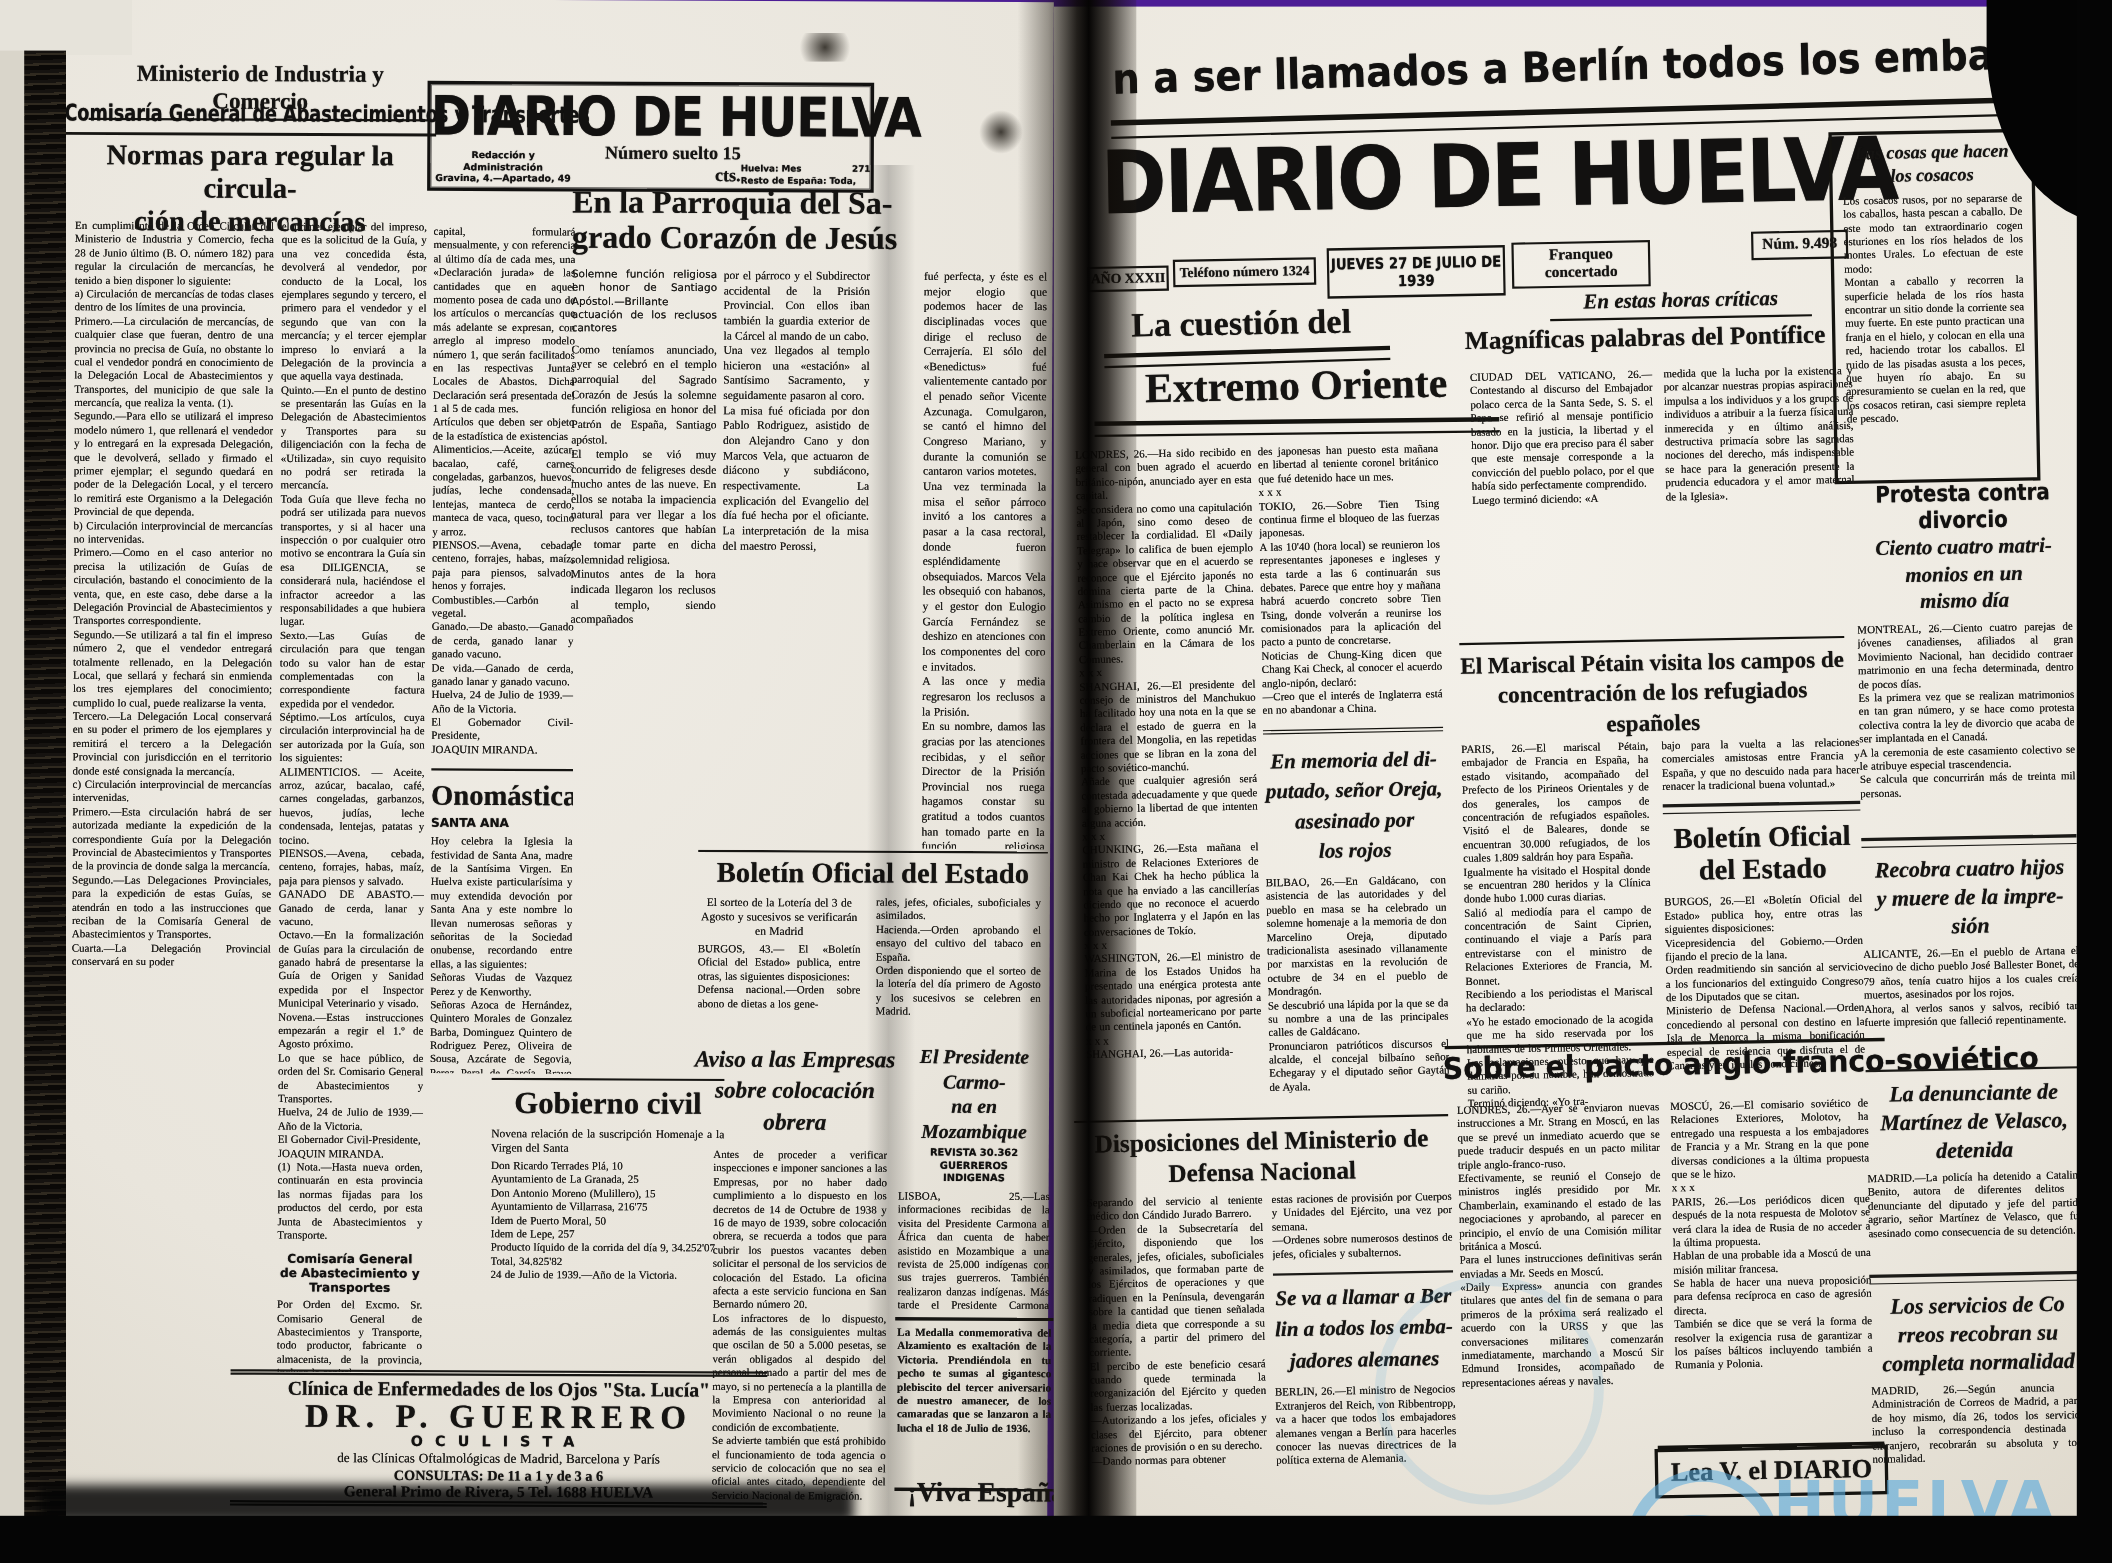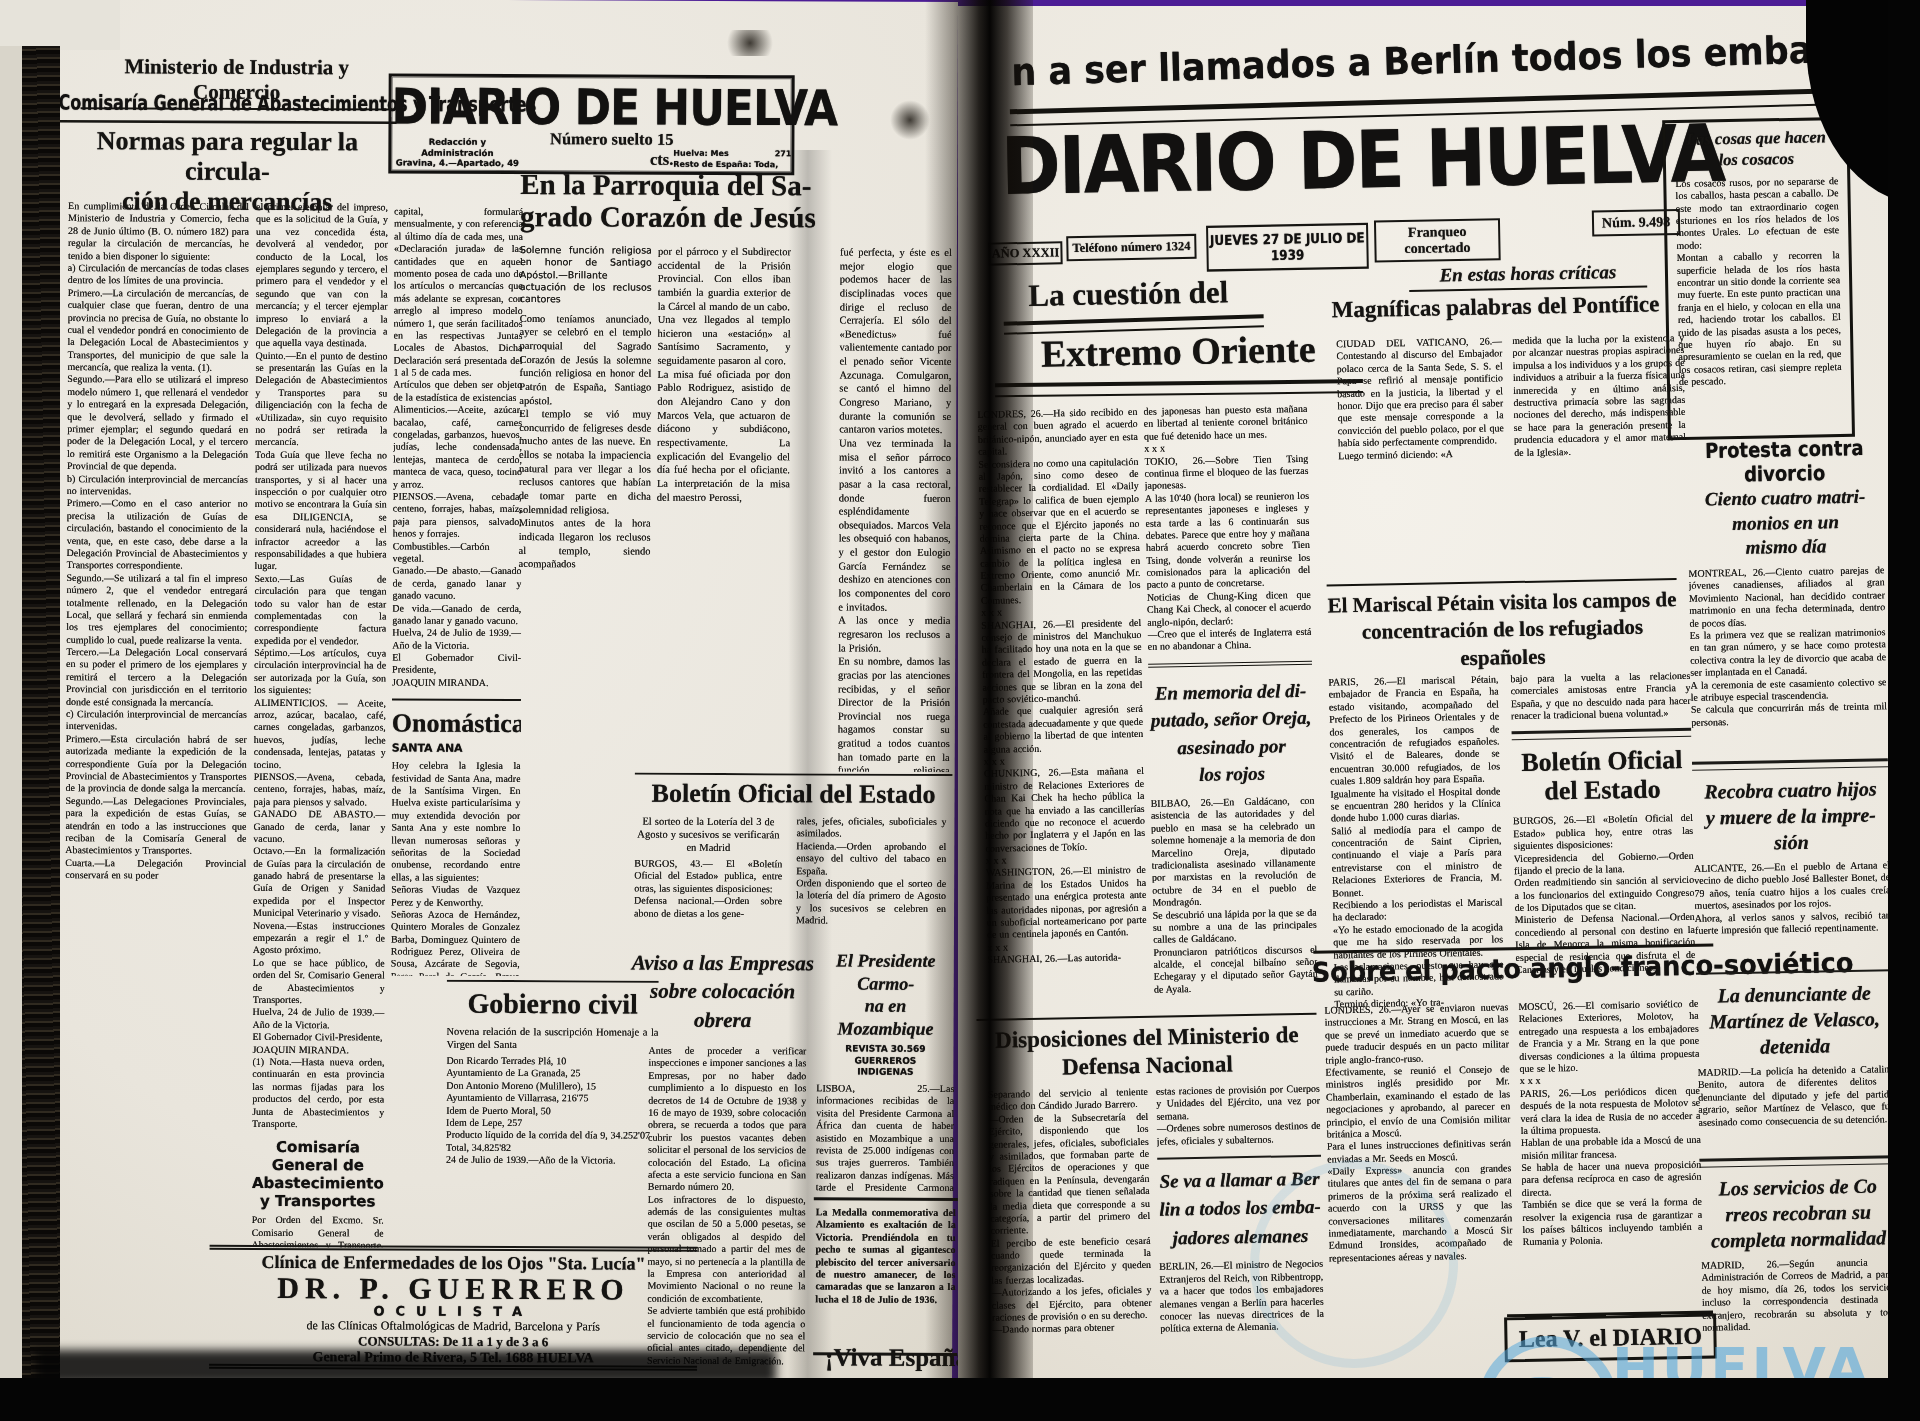--- a/index.html
+++ b/index.html
@@ -90,21 +90,21 @@
 ALIMENTICIOS. — Aceite, arroz, azúcar, bacalao, café, carnes congeladas, garbanzos, huevos, judías, leche condensada, lentejas, patatas y tocino.
 PIENSOS.—Avena, cebada, centeno, forrajes, habas, maíz, paja para piensos y salvado.
 GANADO DE ABASTO.—Ganado de cerda, lanar y vacuno.
 Octavo.—En la formalización de Guías para la circulación de ganado habrá de presentarse la Guía de Origen y Sanidad expedida por el Inspector Municipal Veterinario y visado.
 Novena.—Estas instrucciones empezarán a regir el 1.º de Agosto próximo.
 Lo que se hace público, de orden del Sr. Comisario General de Abastecimientos y Transportes.
 Huelva, 24 de Julio de 1939.—Año de la Victoria.
 El Gobernador Civil-Presidente,
 JOAQUIN MIRANDA.
 (1) Nota.—Hasta nueva orden, continuarán en esta provincia las normas fijadas para los productos del cerdo, por esta Junta de Abastecimientos y Transporte.</div>
-      <div class="gothic ctr" style="font-size:15px;margin:8px 0 4px;">Comisaría General de Abastecimiento y Transportes</div>
+      <div class="gothic ctr" style="font-size:11px;margin:8px 0 4px;">Comisaría General de Abastecimiento y Transportes</div>
       <div class="agate">Por Orden del Excmo. Sr. Comisario General de Abastecimientos y Transporte, todo productor, fabricante o almacenista, de la provincia, incluso la capital,</div>
     </div>
 
     <div class="abs clip" style="left:342px;top:206px;width:129px;height:770px;">
       <div class="agate">capital, formulará mensualmente, y con referencia al último día de cada mes, una «Declaración jurada» de las cantidades que en aquel momento posea de cada uno de los artículos o mercancías que más adelante se expresan, con arreglo al impreso modelo número 1, que serán facilitados en las respectivas Juntas Locales de Abastos. Dicha Declaración será presentada del 1 al 5 de cada mes.
 Artículos que deben ser objeto de la estadística de existencias
 Alimenticios.—Aceite, azúcar, bacalao, café, carnes congeladas, garbanzos, huevos, judías, leche condensada, lentejas, manteca de cerdo, manteca de vaca, queso, tocino y arroz.
 PIENSOS.—Avena, cebada, centeno, forrajes, habas, maíz, paja para piensos, salvado, henos y forrajes.
 Combustibles.—Carbón vegetal.
 Ganado.—De abasto.—Ganado de cerda, ganado lanar y ganado vacuno.
@@ -187,21 +187,21 @@
     <div class="abs serifhead ital ctr pre" style="left:568px;top:948px;width:212px;font-size:21px;line-height:1.35;font-weight:bold;">Aviso a las Empresas
 sobre colocación
 obrera</div>
     <div class="abs agate clip" style="left:600px;top:1044px;width:158px;height:338px;">Antes de proceder a verificar inspecciones e imponer sanciones a las Empresas, por no haber dado cumplimiento a lo dispuesto en los decretos de 14 de Octubre de 1938 y 16 de mayo de 1939, sobre colocación obrera, se recuerda a todos que para cubrir los puestos vacantes deben solicitar el personal de los servicios de colocación del Estado. La oficina afecta a este servicio funciona en San Bernardo número 20.
 Los infractores de lo dispuesto, además de las consiguientes multas que oscilan de 50 a 5.000 pesetas, se verán obligados al despido del personal tomado a partir del mes de mayo, si no pertenecía a la plantilla de la Empresa con anterioridad al Movimiento Nacional o no reune la condición de excombatiente.
 Se advierte también que está prohibido el funcionamiento de toda agencia o servicio de colocación que no sea el oficial antes citado, dependiente del Servicio Nacional de Emigración.</div>
 
     <div class="abs clip" style="left:768px;top:948px;width:138px;height:244px;">
       <div class="serifhead ital ctr pre" style="font-size:18px;line-height:1.25;">El Presidente Carmo-
 na en Mozambique</div>
-      <div class="gothic ctr pre" style="font-size:9px;line-height:1.3;margin:4px 0;">REVISTA 30.569 GUERREROS
+      <div class="gothic ctr pre" style="font-size:9px;line-height:1.3;margin:4px 0;">REVISTA 30.362 GUERREROS
 INDIGENAS</div>
       <div class="agate">LISBOA, 25.—Las informaciones recibidas de la visita del Presidente Carmona al África dan cuenta de haber asistido en Mozambique a una revista de 25.000 indígenas con sus trajes guerreros. También realizaron danzas indígenas. Más tarde el Presidente Carmona descubrió un monumento conmemorativo de su viaje.
 En su viaje de regreso a Lorenzo Marques, la carretera se hallaba cubierta por miles de indígenas portadores de antorchas.</div>
     </div>
 
     <div class="abs agate clip" style="left:766px;top:1196px;width:140px;height:140px;border-top:3px solid #171613;border-bottom:3px solid #171613;padding:6px 2px;font-weight:bold;">La Medalla conmemorativa del Alzamiento es exaltación de la Victoria. Prendiéndola en tu pecho te sumas al gigantesco plebiscito del tercer aniversario de nuestro amanecer, de los camaradas que se lanzaron a la lucha el 18 de Julio de 1936.</div>
 
     <div class="abs serifhead" style="left:778px;top:1342px;width:180px;font-size:25px;white-space:nowrap;">¡Viva España!</div>
 
     <div class="abs ctr clip" style="left:162px;top:1246px;width:488px;height:112px;border-top:5px double #171613;border-bottom:5px double #171613;padding-top:2px;">

